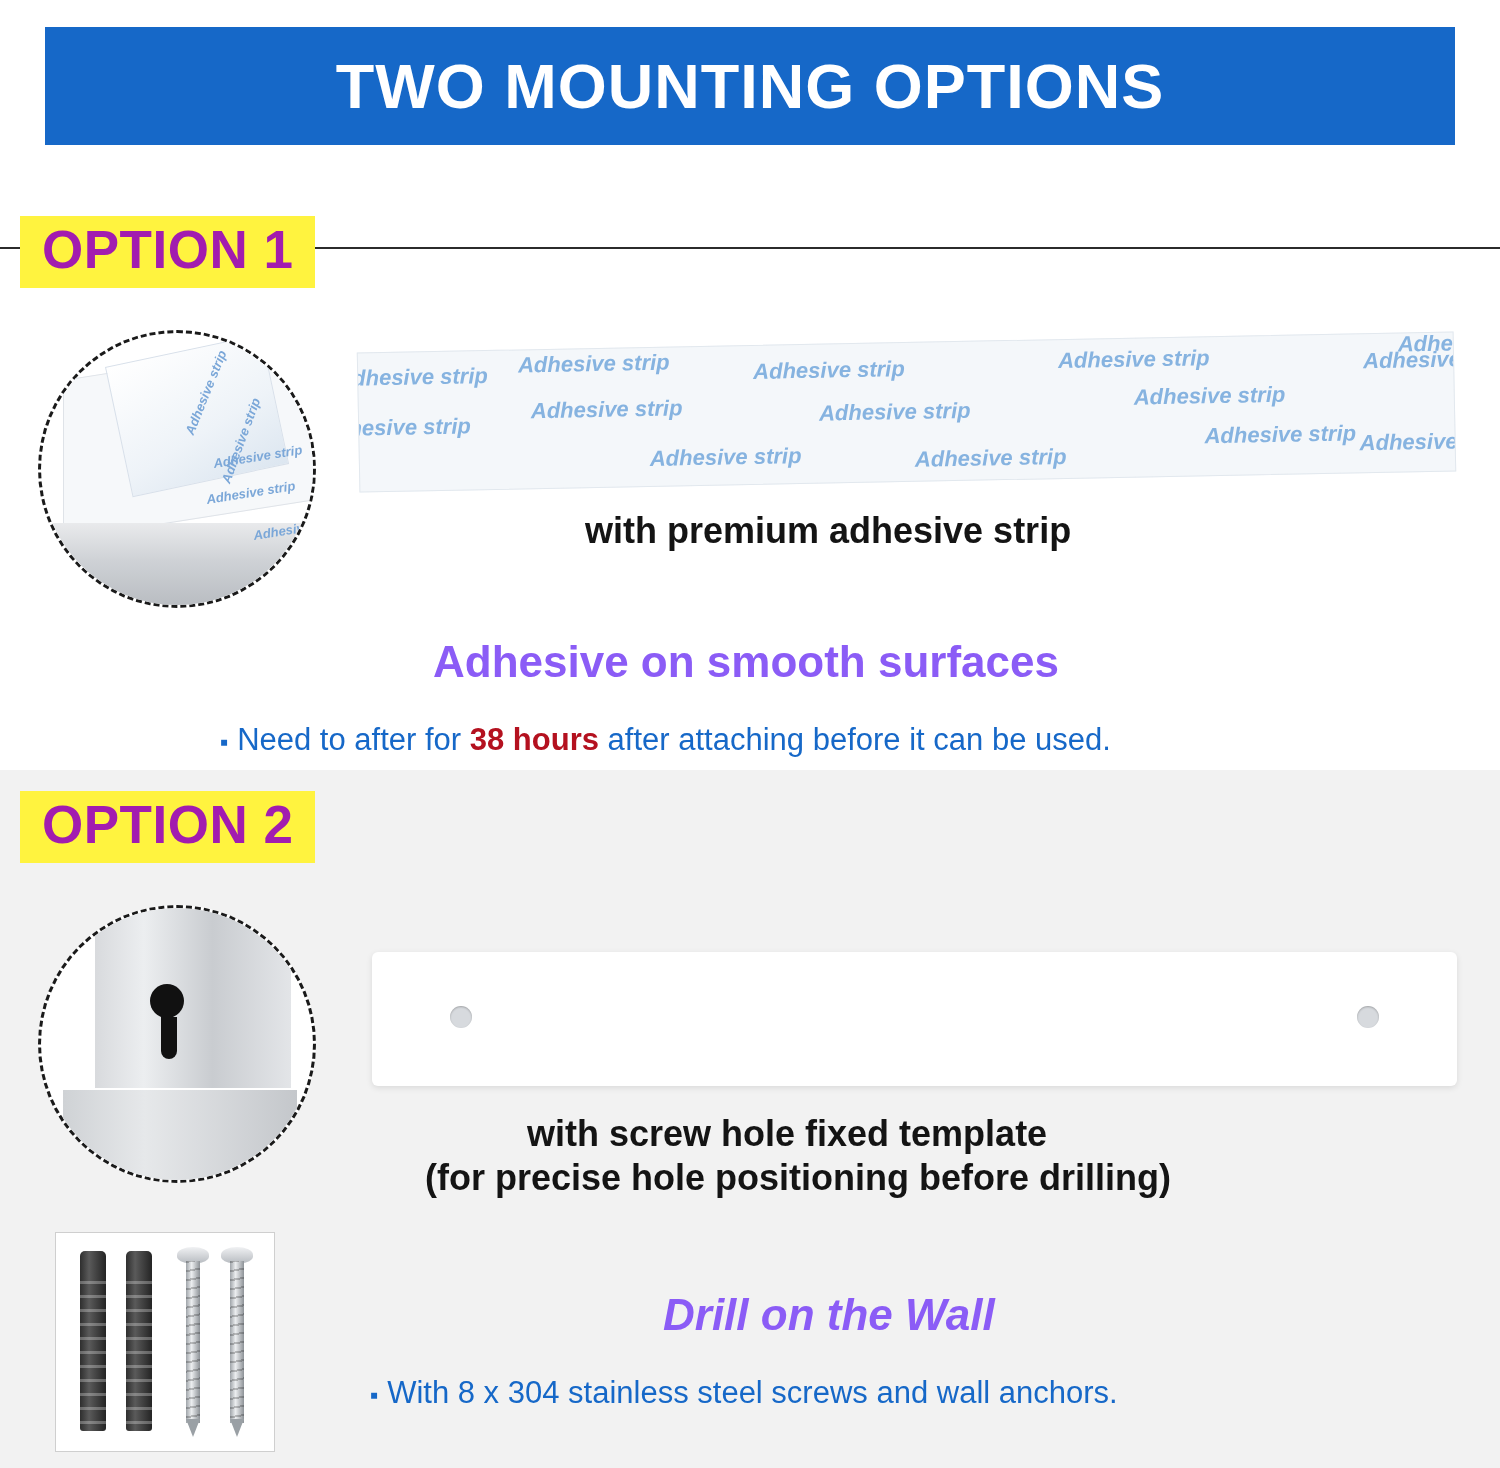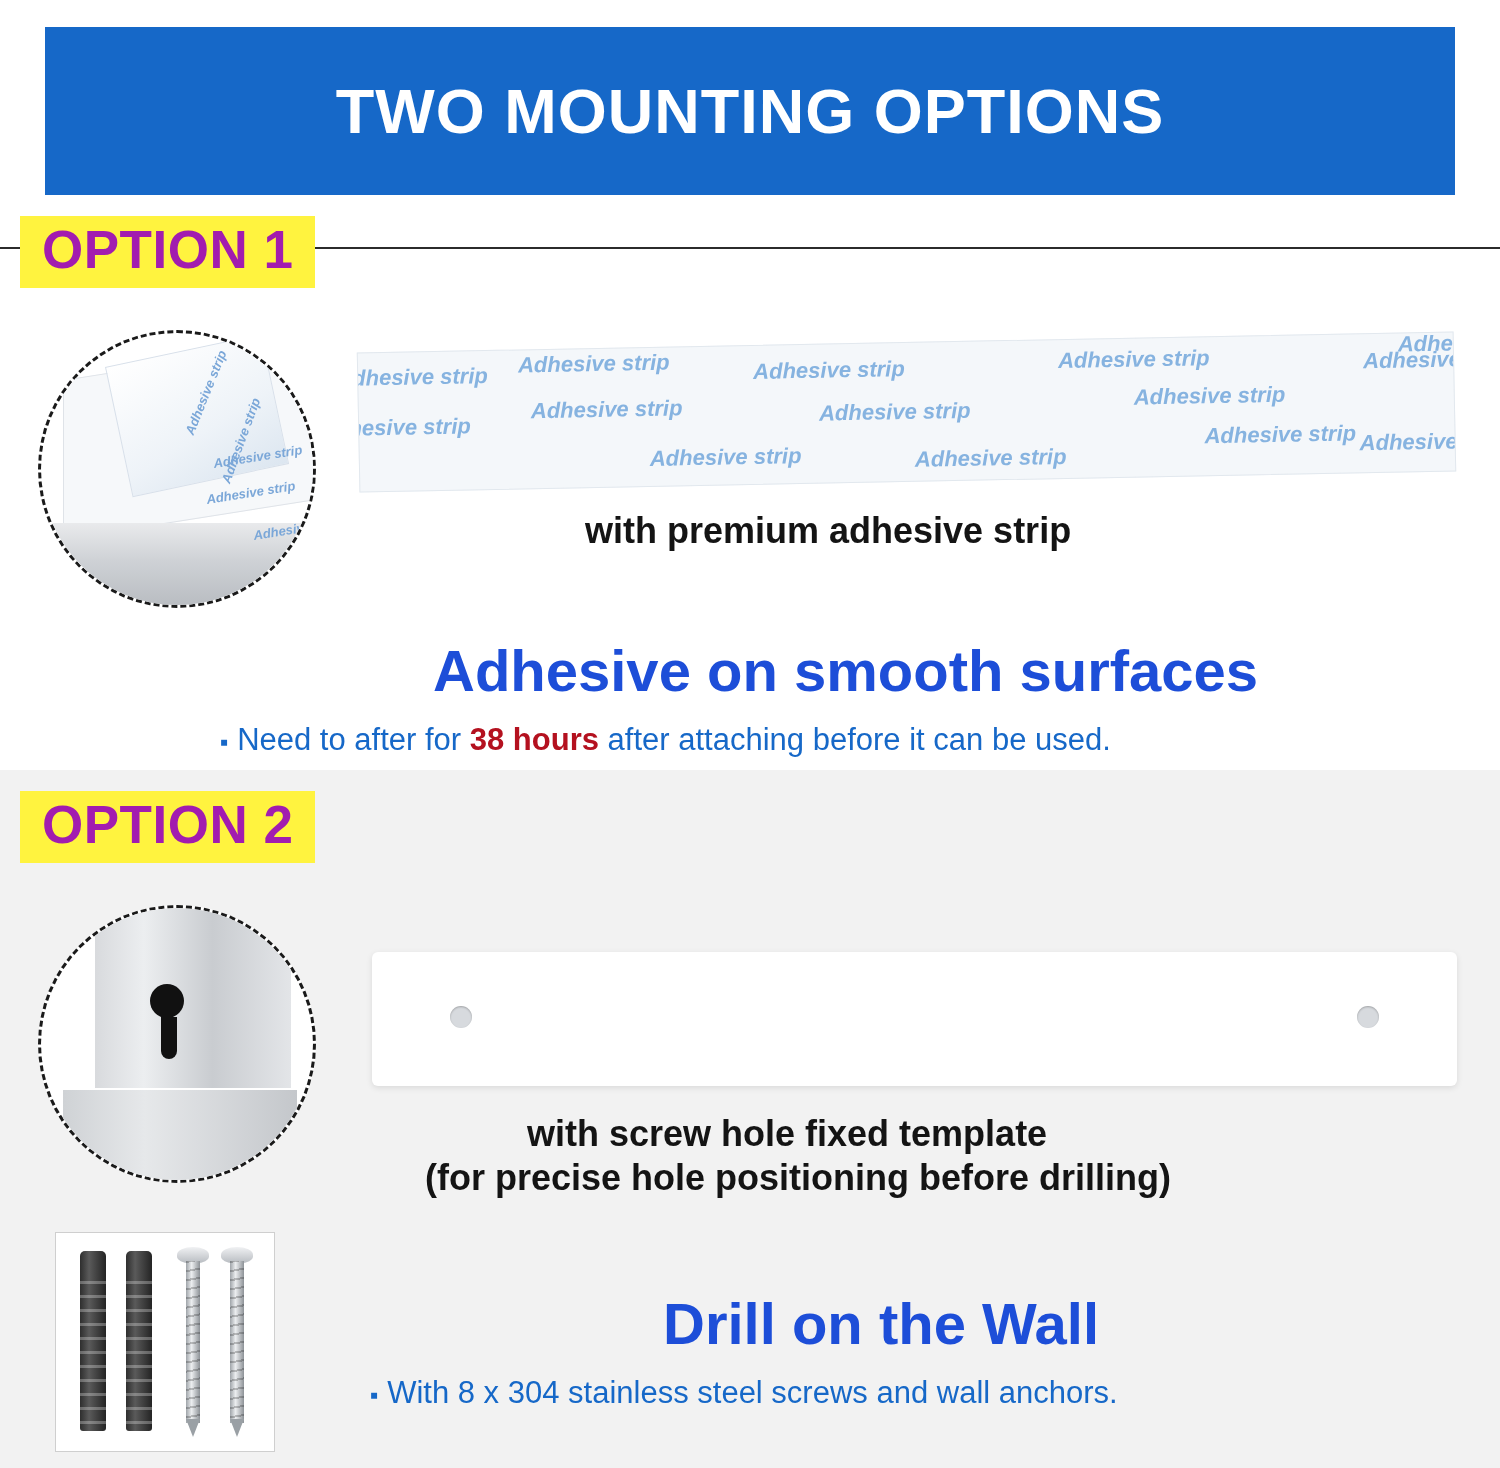--- a/index.html
+++ b/index.html
@@ -14,21 +14,21 @@
     font-family: "Liberation Sans", sans-serif;
     overflow: hidden;
   }
 
   
   .header-banner {
     position: absolute;
     left: 45px;
     top: 27px;
     width: 1410px;
-    height: 168px;
+    height: 118px;
     background: #1668c8;
     display: flex;
     align-items: center;
     justify-content: center;
   }
   .header-title {
     color: #ffffff;
     font-size: 63px;
     font-weight: bold;
     letter-spacing: 1px;
@@ -158,27 +158,27 @@
     color: #141414;
     font-size: 36px;
     font-weight: bold;
     text-align: center;
     white-space: nowrap;
   }
   #adhesive-caption { left: 585px; top: 510px; text-align: center; }
 
   .blue-heading {
     position: absolute;
-    color: #1d4ed8;
-    font-size: 58px;
+    color: #8b5cf6;
+    font-size: 44px;
     font-weight: bold;
     white-space: nowrap;
   }
   #adhesive-heading { left: 433px; top: 637px; }
-  #drill-heading { left: 663px; top: 1290px; }
+  #drill-heading { left: 663px; top: 1290px; font-style: italic; }
 
   .blue-bullet {
     position: absolute;
     color: #1668c8;
     font-size: 31px;
     white-space: nowrap;
   }
   #adhesive-bullet { left: 220px; top: 722px; }
   #drill-bullet { left: 370px; top: 1375px; }
   .red-em { color: #b4111f; font-weight: bold; }

